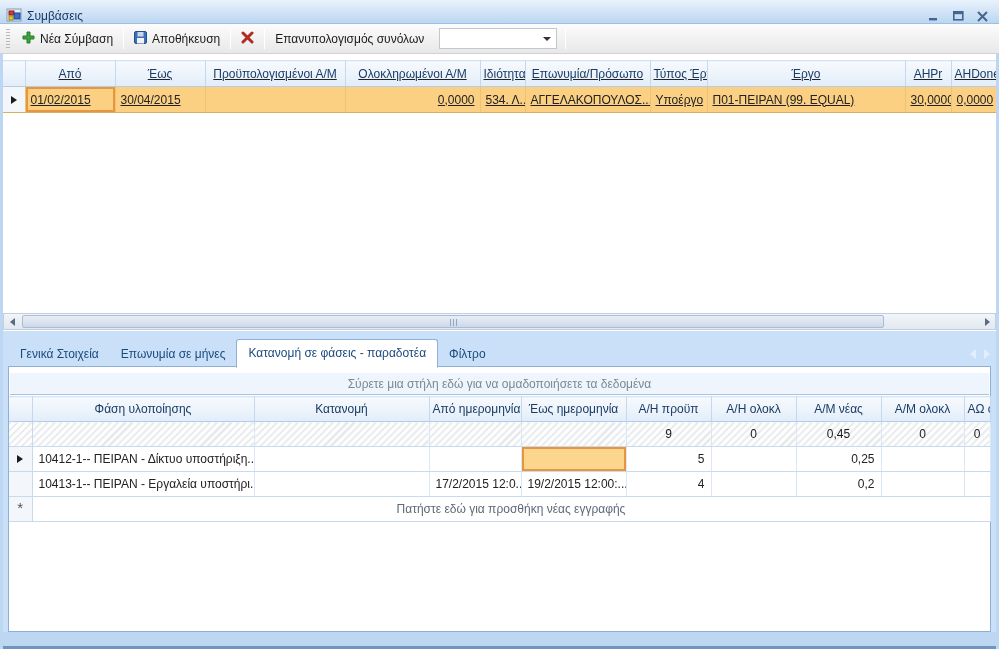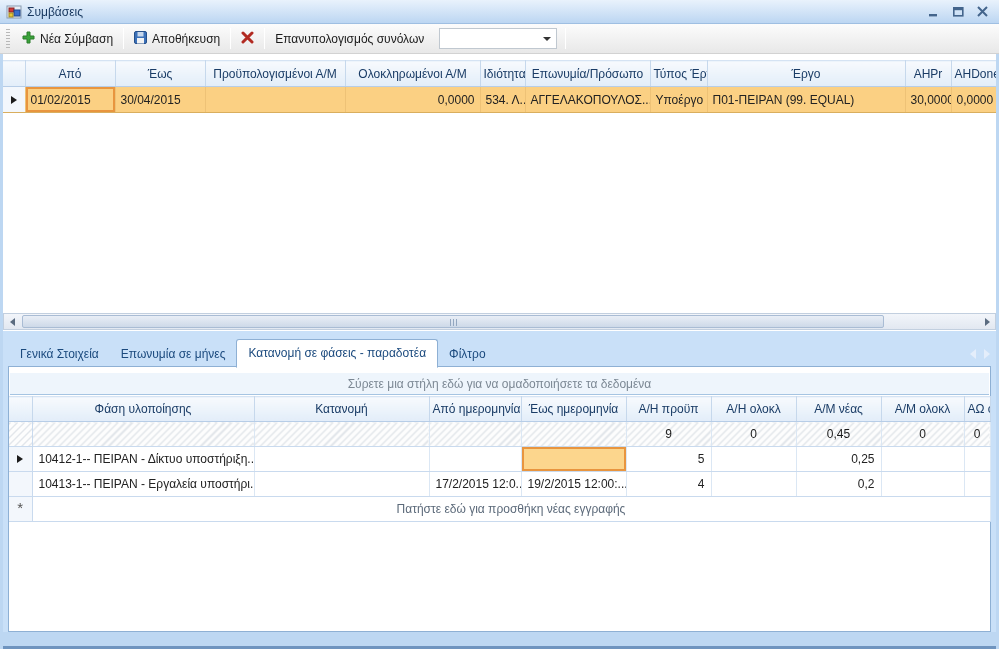--- a/index.html
+++ b/index.html
@@ -4,37 +4,37 @@
 <style>
   html,body{margin:0;padding:0;background:#e8e8e8;}
   body{font-family:"Liberation Sans", sans-serif;font-size:12px;color:#222;}
   *{box-sizing:border-box;}
   .window{position:relative;width:999px;height:649px;background:#ffffff;outline:1px solid #7a9cc4;overflow:hidden;}
   .frame-left,.frame-right{position:absolute;top:24px;bottom:0;width:3px;background:#bdd7f2;z-index:5;}
   .frame-left{left:0;} .frame-right{right:0;}
   .frame-bottom{position:absolute;left:0;right:0;bottom:0;height:17px;background:#bdd7f2;border-bottom:3px solid #6f94bf;z-index:4;}
 
   
-  .titlebar{position:absolute;top:0;left:0;right:0;height:24px;background:linear-gradient(#e9f2fc,#bcd6f2);border-bottom:1px solid #9fbfe2;display:flex;align-items:center;padding:0 6px;z-index:6;}
+  .titlebar{position:absolute;top:0;left:0;right:0;height:24px;background:linear-gradient(#e9f2fc,#bcd6f2);border-bottom:1px solid #9fbfe2;display:flex;align-items:flex-end;padding:0 6px;z-index:6;}
   .app-icon{width:16px;height:16px;margin-right:5px;display:inline-block;}
   .title{color:#17375e;font-size:12px;}
   .winbtns{margin-left:auto;display:flex;gap:10px;align-items:center;padding-right:4px;}
   .wb{width:14px;height:14px;display:flex;align-items:center;justify-content:center;cursor:default;}
 
   
   .toolbar{position:absolute;top:24px;left:0;right:0;height:30px;background:linear-gradient(#fcfcfc,#e8e8e8);border-bottom:1px solid #d2d2d2;display:flex;align-items:center;padding:0 4px;z-index:6;}
   .grip{width:4px;height:20px;margin:0 5px 0 2px;background:repeating-linear-gradient(to bottom,#b8b8b8 0 1px,transparent 1px 3px);}
   .tbtn{display:flex;align-items:center;gap:5px;border:0;background:transparent;font:12px "Liberation Sans",sans-serif;color:#1a1a1a;padding:4px 7px;cursor:default;}
   .tsep{width:1px;height:21px;background:#c6c6c6;border-right:1px solid #ffffff;margin:0 3px;}
   .combo{width:118px;height:21px;background:#ffffff;border:1px solid #c0c8d0;display:flex;align-items:center;margin-left:8px;position:relative;}
   .combo .val{flex:1;padding:0 4px;color:#222;}
   .combo .arr{width:0;height:0;border-left:4px solid transparent;border-right:4px solid transparent;border-top:4px solid #333;margin-right:5px;}
 
   
-  .top-grid{position:absolute;top:54px;left:3px;width:993px;height:277px;background:#fff;z-index:3;}
+  .top-grid{position:absolute;top:54px;left:3px;width:993px;height:277px;background:#fff;z-index:3;text-decoration:underline;}
   table{border-collapse:collapse;table-layout:fixed;}
   .tg{width:993px;margin-top:6px;}
   .tg th{height:26px;background:linear-gradient(#f7fafd,#e2edf9);border-right:1px solid #c6d8ec;border-bottom:1px solid #b7cde7;border-top:1px solid #d5e3f3;color:#1a3c66;font-weight:normal;font-size:12px;text-align:center;overflow:hidden;white-space:nowrap;padding:0 3px;}
   .tg td{height:26px;border-bottom:1px solid #c9daee;font-size:12px;overflow:hidden;white-space:nowrap;padding:0 5px;}
   .tg tr.sel td{background:#fbd083;border-right:1px solid #eec276;border-bottom:1px solid #d9ae5e;}
   .tg td.ind, .pgrid td.ind{background:#f3f7fc;border-right:1px solid #c9daee;text-align:center;padding:0;}
   .tg tr.sel td.ind{background:#f3f7fc;}
   .arrow{display:inline-block;width:0;height:0;border-top:4px solid transparent;border-bottom:4px solid transparent;border-left:6px solid #1c1c1c;}
   .focus-cell{box-shadow:inset 0 0 0 2px #e8953f;}
   .tr{text-align:right;}

